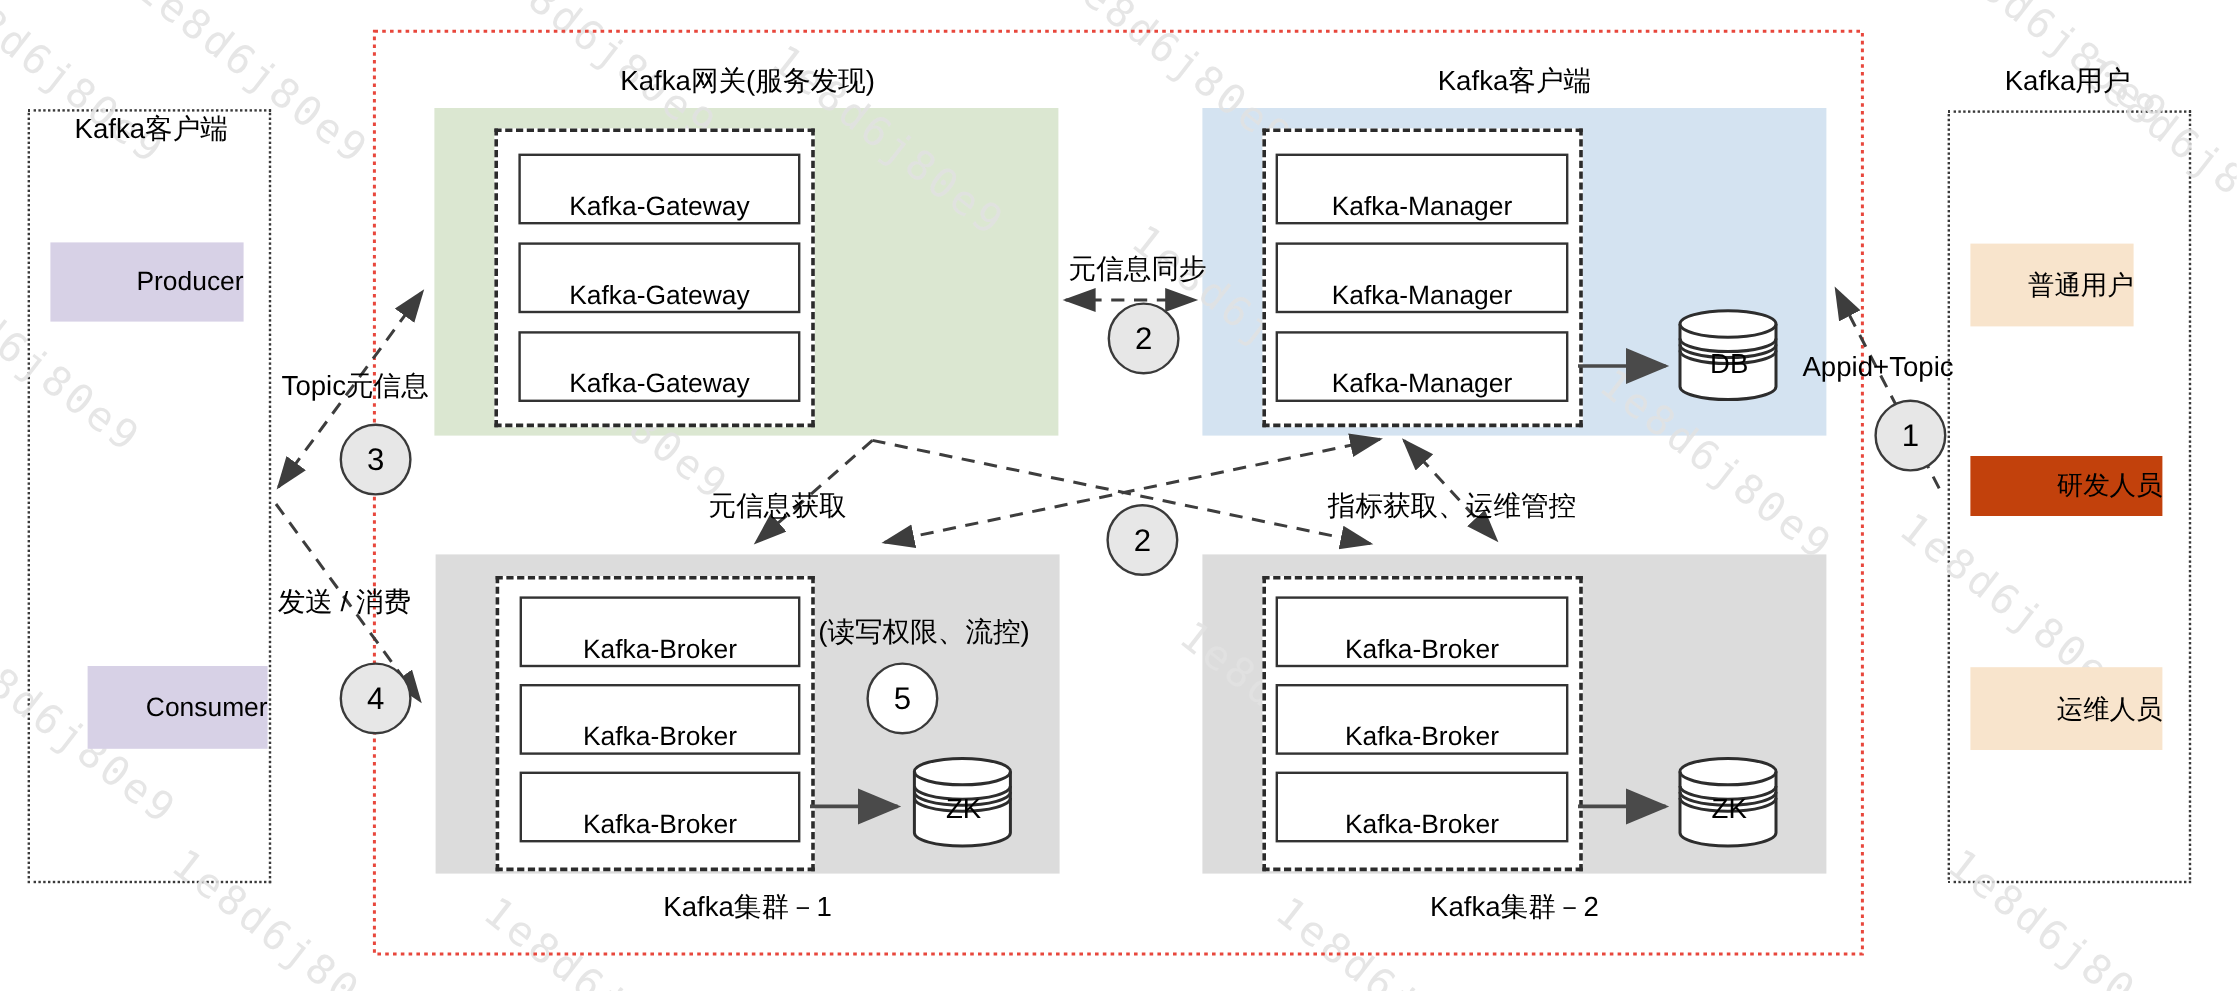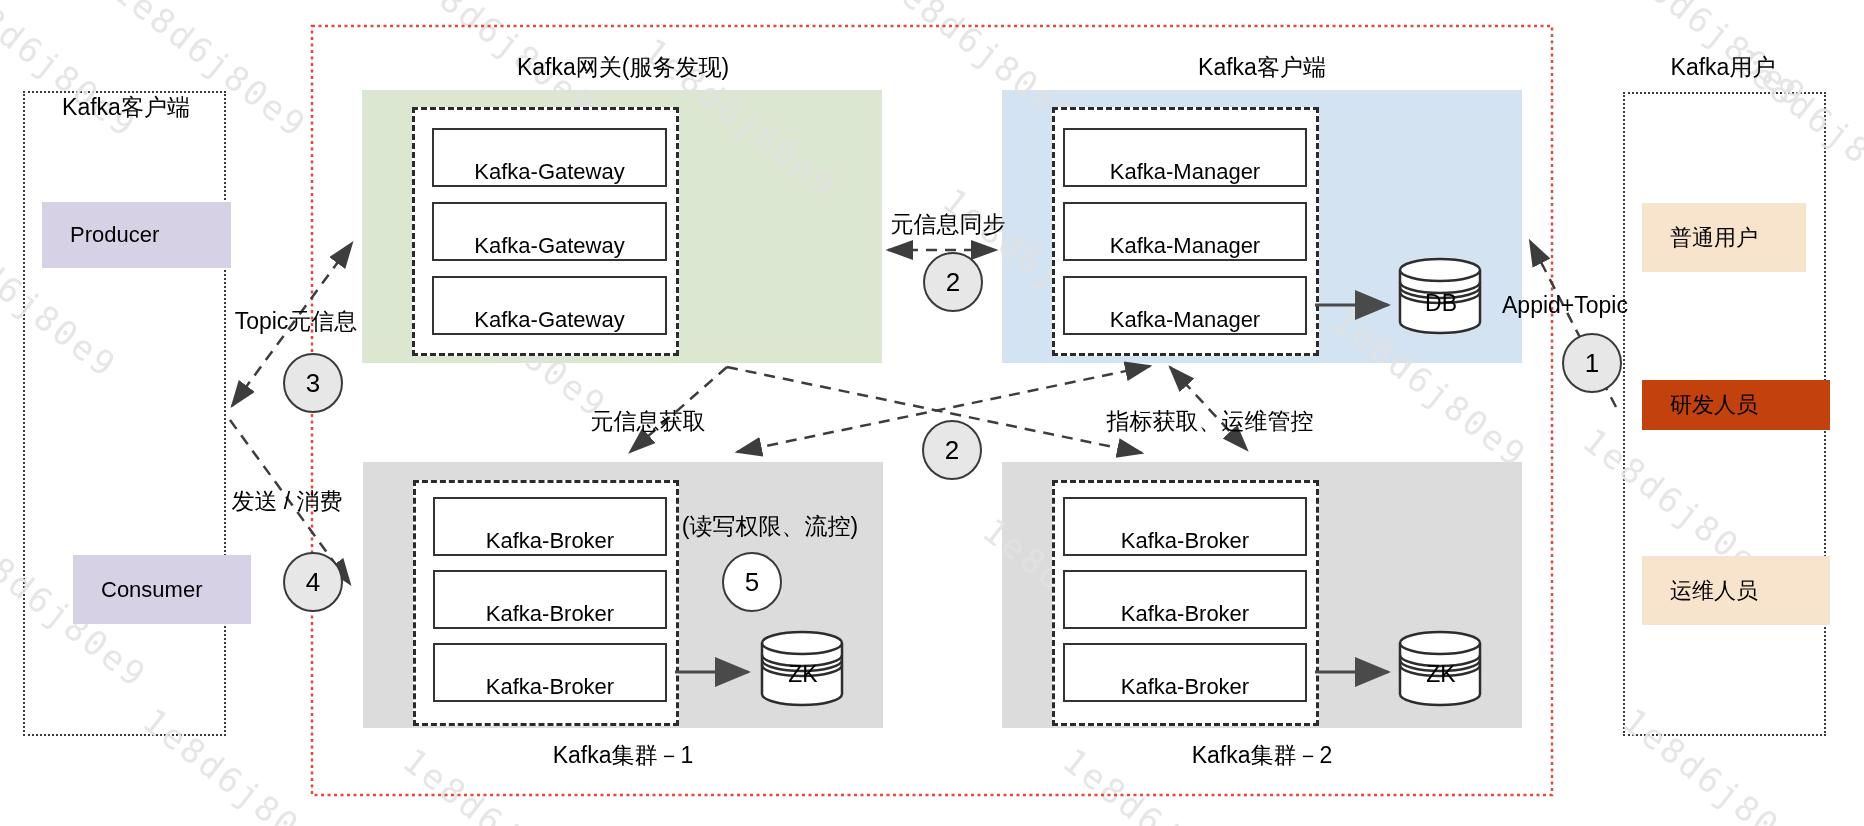--- a/index.html
+++ b/index.html
@@ -19,22 +19,22 @@
   
   .inner{position:absolute;border:3px dashed #2b2b2b;background:#fff;z-index:3;}
   
   .node{
     position:absolute;background:#fff;border:2.5px solid #333;z-index:3;
     display:flex;align-items:flex-end;justify-content:center;
     font-size:22px;color:#000;
   }
   
   .item{
-    position:absolute;z-index:3;display:flex;align-items:center;justify-content:flex-start;
-    font-size:22px;color:#000;padding-left:28px;
+    position:absolute;z-index:3;display:flex;align-items:center;justify-content:flex-end;
+    font-size:22px;color:#000;
   }
   
   .title{position:absolute;z-index:5;font-size:23px;white-space:nowrap;transform:translateX(-50%);}
   .lbl{position:absolute;z-index:5;font-size:23px;white-space:nowrap;transform:translateX(-50%);}
   
   .circle{
     position:absolute;z-index:6;width:60px;height:60px;border-radius:50%;
     background:#e7e7e7;border:2.5px solid #3a3a3a;box-sizing:border-box;
     display:flex;align-items:center;justify-content:center;font-size:26px;
   }

